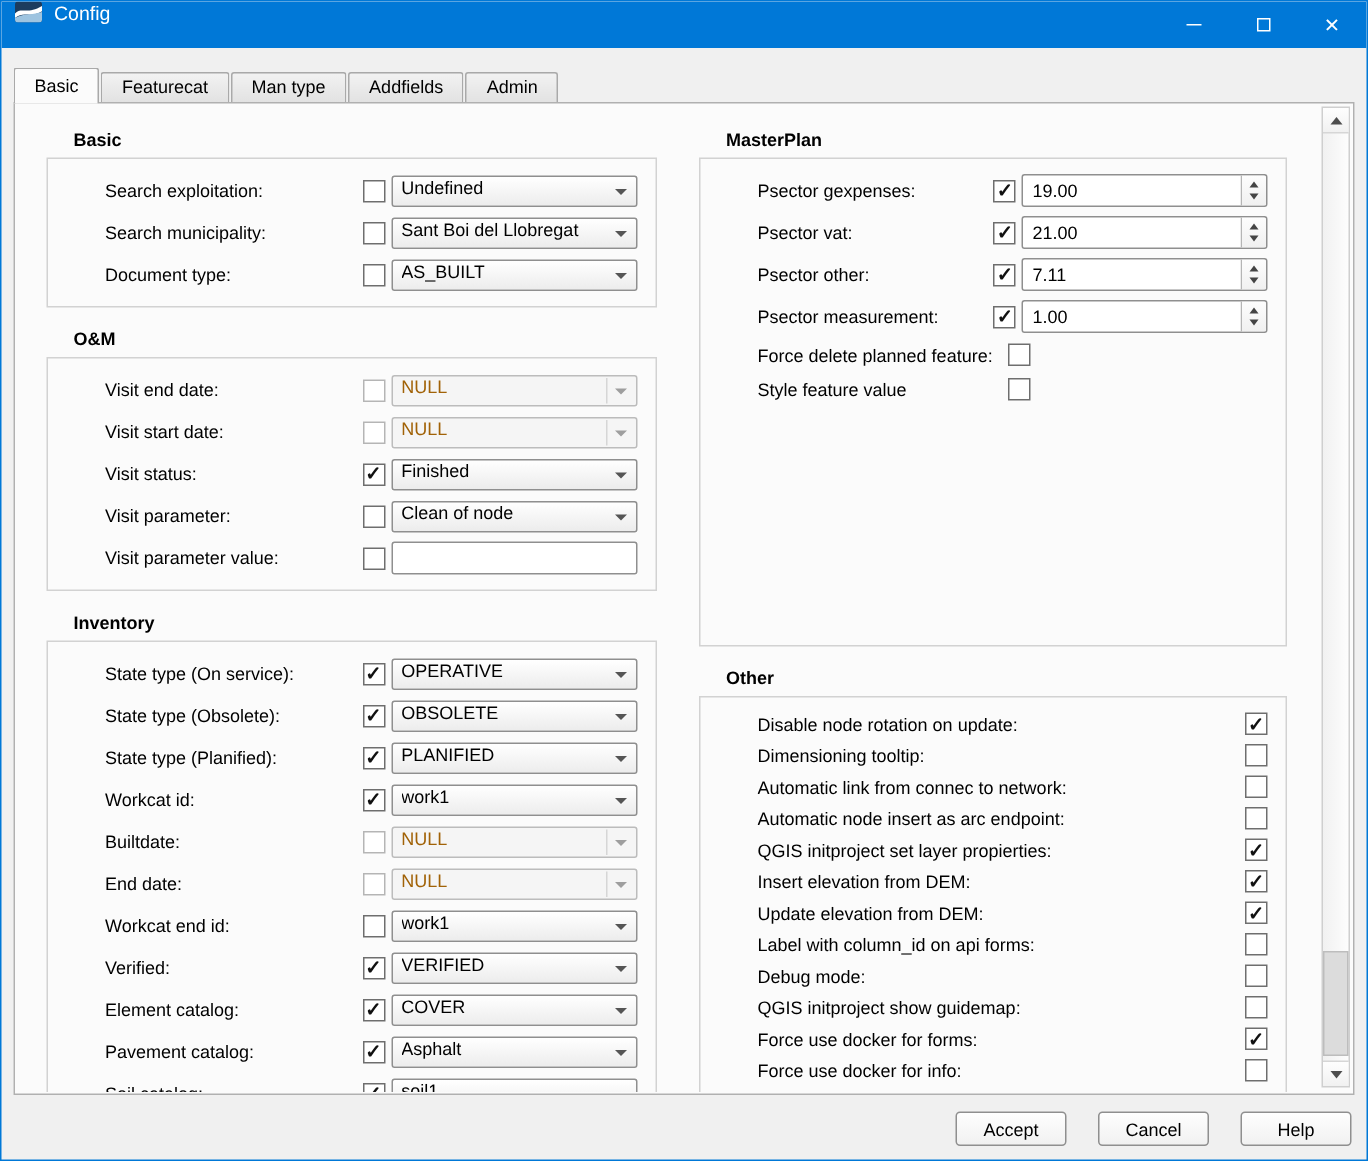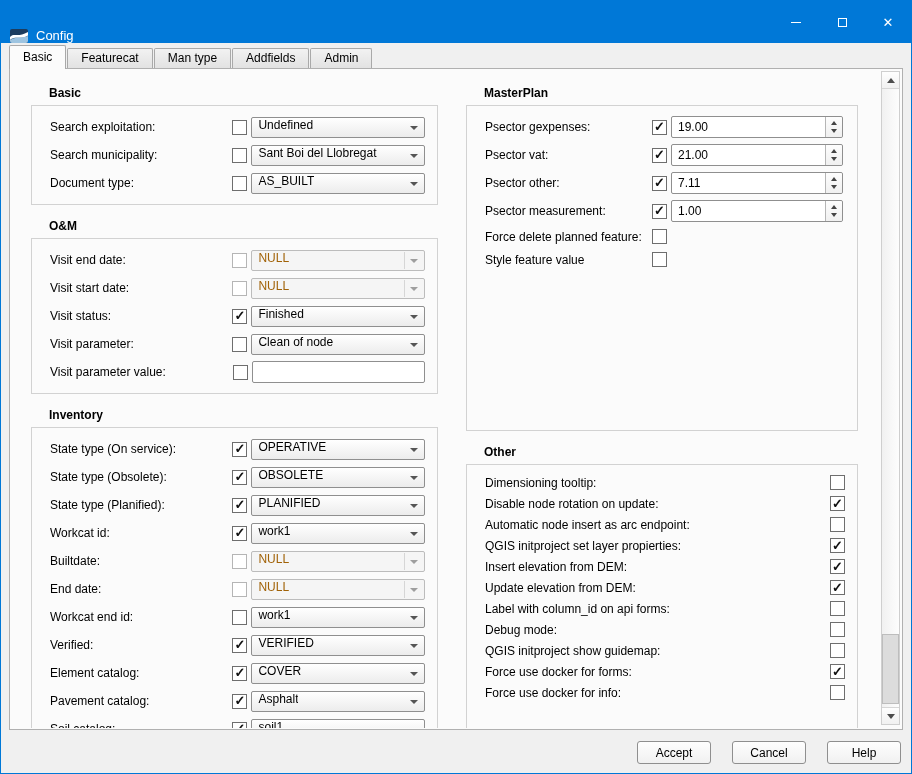--- a/index.html
+++ b/index.html
@@ -3,21 +3,21 @@
 <meta charset="utf-8">
 <style>
   * { box-sizing: border-box; }
   html,body { margin:0; padding:0; background:#c8c8c8; }
   .window {
     width:912px; height:774px; position:relative;
     font-family:"Liberation Sans", sans-serif; font-size:12px; color:#000;
     background:#f0f0f0; border:1px solid #0078d7; overflow:hidden;
   }
   
-  .titlebar { height:42px; background:#0078d7; display:flex; align-items:flex-end; color:#fff; }
+  .titlebar { height:31px; background:#0078d7; display:flex; align-items:flex-start; color:#fff; }
   .titlebar-icon { margin:0 8px 0 9px; display:flex; }
   .titlebar-title { flex:1; font-size:13px; }
   .win-btns { display:flex; height:100%; }
   .win-btn { width:46px; height:100%; display:flex; align-items:center; justify-content:center; }
   .glyph-min { width:10px; height:1px; background:#fff; display:block; }
   .glyph-max { width:9px; height:9px; border:1px solid #fff; display:block; }
   .glyph-close { font-size:13px; line-height:1; }
   .glyph-close::after { content:"\2715"; }
   
   .tabbar { position:absolute; top:44px; left:8px; display:flex; align-items:flex-end; z-index:3; }
@@ -42,21 +42,21 @@
   .group-box { border:1px solid #d2d2d2; padding:7px 12px 7px 18px; }
   .g-masterplan .group-box { min-height:326px; }
   .g-checklist .group-box { height:268px; padding:7px 12px 7px 18px; }
   
   .row-f, .row-mp { display:flex; align-items:center; height:28px; }
   .row-mpc { display:flex; align-items:center; height:23px; }
   .row-o { display:flex; align-items:center; height:21px; }
   .row-f .lbl { width:183px; padding-right:6px; }
   .row-mp .lbl, .row-mpc .lbl { width:167px; padding-right:6px; }
   .row-o .lbl { flex:1; }
-  .lbl { white-space:nowrap; overflow:hidden; }
+  .lbl { white-space:nowrap; overflow:hidden;margin-left:20px; }
   
   .cb { width:15px; height:15px; flex:none; background:#fff; border:1px solid #6e6e6e;
         display:flex; align-items:center; justify-content:center; }
   .cb.checked::after { content:"\2713"; font-size:13px; font-weight:bold; color:#111; line-height:1; margin-top:-1px; }
   .disabled .cb { border-color:#b5b5b5; }
   
   .combo { width:174px; height:21px; margin-left:4px; position:relative;
     border:1px solid #8f8f8f; border-radius:2px; background:linear-gradient(#ffffff,#ececec);
     display:flex; align-items:center; padding:0 20px 4px 6px; }
   .combo .val { white-space:nowrap; overflow:hidden; }
@@ -351,26 +351,30 @@
                 <div class="row-mpc">
                   <span class="lbl">Style feature value</span>
                   <span class="cb"></span>
                 </div>
               </div>
             </div>
             <div class="group g-checklist">
               <div class="group-title">Other</div>
               <div class="group-box">
                 <div class="row-o">
+                  <span class="lbl">Disable node rotation on update:</span>
+                  <span class="cb checked"></span>
+                </div>
+                <div class="row-o">
                   <span class="lbl">Dimensioning tooltip:</span>
                   <span class="cb"></span>
                 </div>
                 <div class="row-o">
-                  <span class="lbl">Disable node rotation on update:</span>
-                  <span class="cb checked"></span>
+                  <span class="lbl">Automatic link from connec to network:</span>
+                  <span class="cb"></span>
                 </div>
                 <div class="row-o">
                   <span class="lbl">Automatic node insert as arc endpoint:</span>
                   <span class="cb"></span>
                 </div>
                 <div class="row-o">
                   <span class="lbl">QGIS initproject set layer propierties:</span>
                   <span class="cb checked"></span>
                 </div>
                 <div class="row-o">

